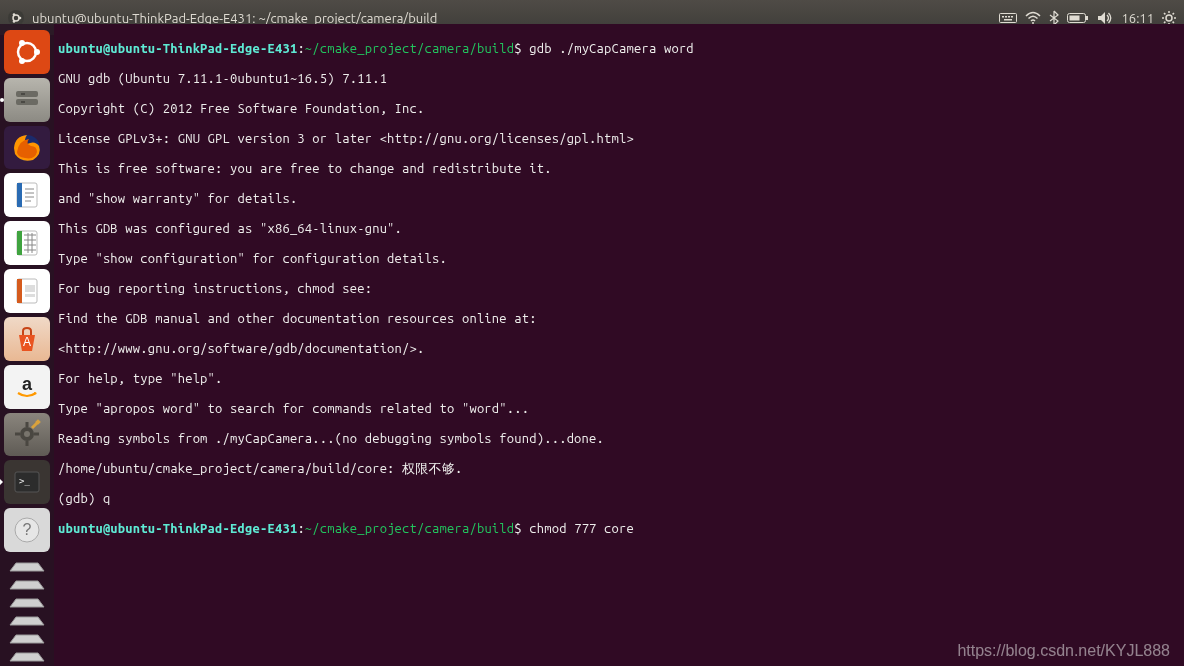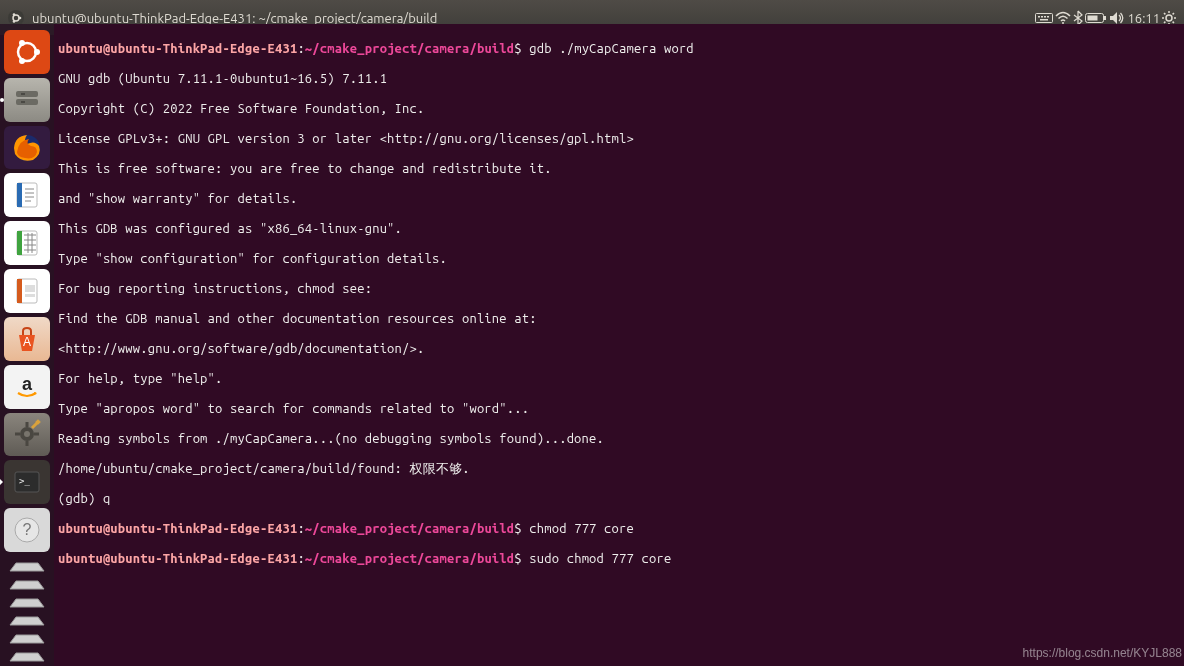--- a/index.html
+++ b/index.html
@@ -18,21 +18,21 @@
     background: linear-gradient(to bottom, #4f4b46, #3c3b37);
     color: #dfdbd2;
     display: flex;
     align-items: center;
     padding: 0 8px;
     font-family: Ubuntu, sans-serif;
     font-size: 13px;
     justify-content: space-between;
   }
   .menubar .left { display: flex; align-items: center; gap: 8px; }
-  .menubar .right { display: flex; align-items: center; gap: 2px; }
+  .menubar .right { display: flex; align-items: center; gap: 8px; }
   .menubar .right .icn { display:inline-flex; align-items:center; }
   .menubar svg { display:block; }
   .clock { font-weight: 400; }
   .round-icon { width:16px; height:16px; border-radius:50%; background:#3c3b37; display:flex; align-items:center; justify-content:center;}
   
   .launcher {
     position: absolute;
     top: 24px; left: 0; bottom: 0;
     width: 54px;
     background: rgba(40, 20, 35, 0.85);
@@ -64,29 +64,29 @@
     top: 24px; left: 54px; right: 0; bottom: 0;
     background: #300a24;
     color: #eeeeec;
     padding: 2px 4px 0 4px;
     line-height: 15px;
     font-size: 13px;
     white-space: pre;
     overflow: hidden;
     letter-spacing: 0.2px;
   }
-  .pr-u { color: #fca5a5; font-weight: bold; }
-  .pr-p { color: #ec4899; font-weight: bold; }
+  .pr-u { color: #5eead4; font-weight: bold; }
+  .pr-p { color: #22c55e; font-weight: normal; }
   .pr-w { color: #eeeeec; }
   .watermark {
     position: absolute;
-    right: 2px; bottom: 6px;
+    right: 14px; bottom: 6px;
     color: rgba(230,230,230,0.55);
     font-family: sans-serif;
-    font-size: 12px;
+    font-size: 16px;
   }
 </style>
 </head>
 <body>
 
 <div class="menubar">
   <div class="left">
     <span class="round-icon">
       <svg viewBox="0 0 16 16">
           <circle cx="8" cy="8" r="7" fill="#3c3b37"></circle>
@@ -282,36 +282,35 @@
         <svg viewBox="0 0 38 14">
           <polygon points="2,11 36,11 30,3 8,3" fill="#cfcfcf" stroke="#999"></polygon>
         </svg>
       </div>
   </div>
 </div>
 
 <div class="terminal">
 <div><span class="pr-u">ubuntu@ubuntu-ThinkPad-Edge-E431</span><span class="pr-w">:</span><span class="pr-p">~/cmake_project/camera/build</span><span class="pr-w">$ </span><span>gdb ./myCapCamera word</span></div>
 <div>GNU gdb (Ubuntu 7.11.1-0ubuntu1~16.5) 7.11.1</div>
-<div>Copyright (C) 2022 Free Software Foundation, Inc.</div>
+<div>Copyright (C) 2012 Free Software Foundation, Inc.</div>
 <div>License GPLv3+: GNU GPL version 3 or later &lt;http://gnu.org/licenses/gpl.html&gt;</div>
 <div>This is free software: you are free to change and redistribute it.</div>
 <div>and "show warranty" for details.</div>
 <div>This GDB was configured as "x86_64-linux-gnu".</div>
 <div>Type "show configuration" for configuration details.</div>
 <div>For bug reporting instructions, chmod see:</div>
 <div>Find the GDB manual and other documentation resources online at:</div>
 <div>&lt;http://www.gnu.org/software/gdb/documentation/&gt;.</div>
 <div>For help, type "help".</div>
 <div>Type "apropos word" to search for commands related to "word"...</div>
 <div>Reading symbols from ./myCapCamera...(no debugging symbols found)...done.</div>
-<div>/home/ubuntu/cmake_project/camera/build/found: 权限不够.</div>
+<div>/home/ubuntu/cmake_project/camera/build/core: 权限不够.</div>
 <div>(gdb) q</div>
 <div><span class="pr-u">ubuntu@ubuntu-ThinkPad-Edge-E431</span><span class="pr-w">:</span><span class="pr-p">~/cmake_project/camera/build</span><span class="pr-w">$ </span><span>chmod 777 core</span></div>
-<div><span class="pr-u">ubuntu@ubuntu-ThinkPad-Edge-E431</span><span class="pr-w">:</span><span class="pr-p">~/cmake_project/camera/build</span><span class="pr-w">$ </span><span>sudo chmod 777 core</span></div>
 
 
 
 
 
 
 
 
 
 

